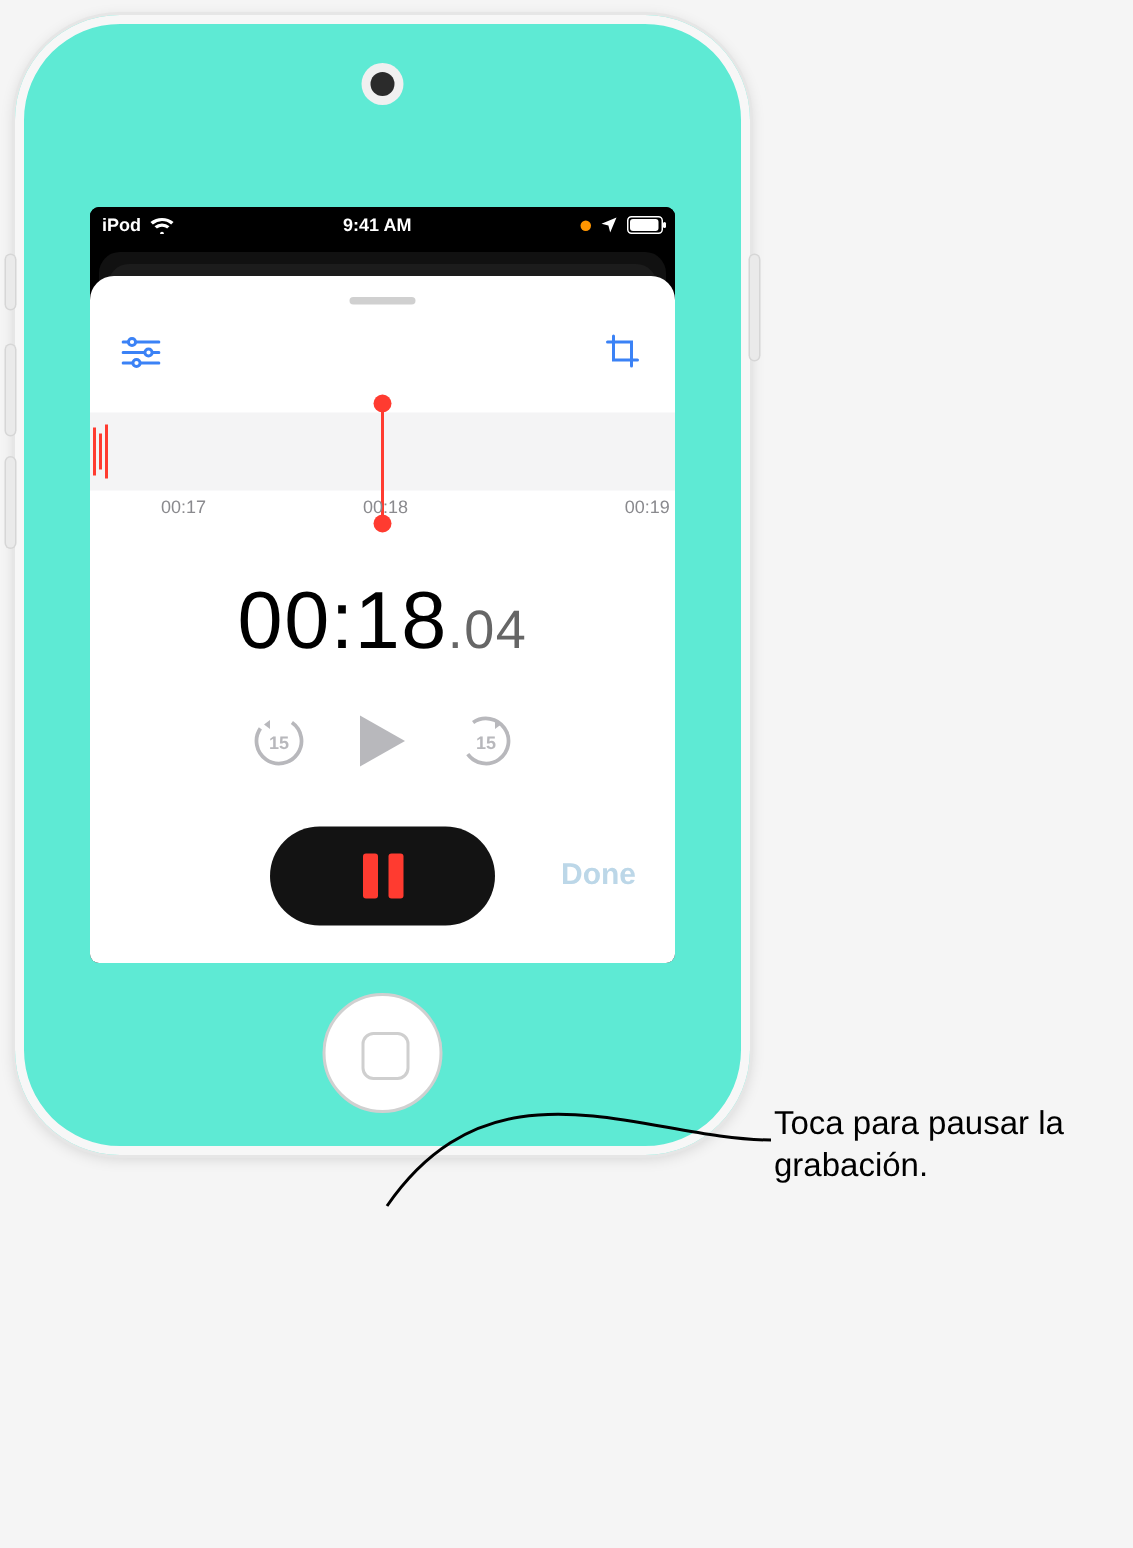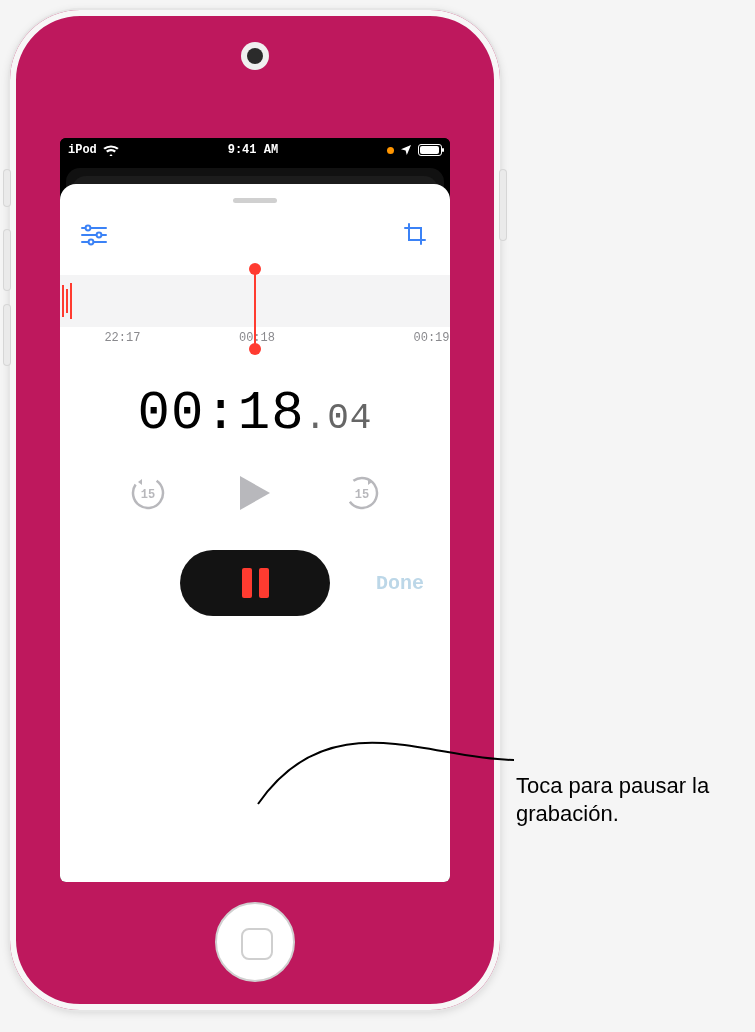--- a/index.html
+++ b/index.html
@@ -12,26 +12,25 @@
   }
   .canvas {
     position: absolute;
     inset: 0;
   }
   .device {
     position: absolute;
     left: 10px;
     top: 10px;
     width: 490px;
-    height: 1000px;
-    background: #be185d;
+    height: 760px;
+    background: #5eead4;
     border-radius: 70px;
     box-shadow: 0 0 0 2px #e6e6e6, 0 2px 10px rgba(0,0,0,.15),
                 inset 0 0 0 6px #f7f7f7;
-    font-family: Liberation Mono, monospace;
   }
   .camera {
     position: absolute;
     left: 50%;
     top: 38px;
     width: 16px; height: 16px;
     margin-left: -8px;
     border-radius: 50%;
     background: #2b2b2b;
     box-shadow: 0 0 0 6px #f0f0f0;
@@ -256,21 +255,21 @@
     color:#666;
     font-weight:300;
     margin-top:45px;
   }
 
   .transport{
     margin-top:26px;
     display:flex;
     align-items:center;
     justify-content:center;
-    gap:62px;
+    gap:24px;
   }
   .skip15{
     width:44px; height:44px;
     color:#b8b8bc;
     display:flex; align-items:center; justify-content:center;
   }
   .play-btn{
     width:46px; height:46px;
     color:#b8b8bc;
     display:flex; align-items:center; justify-content:center;
@@ -304,21 +303,21 @@
     top:50%;
     transform:translateY(-50%);
     color:#bcd7e8;
     font-size:20px;
     font-weight:600;
   }
 
   .callout{
     position:absolute;
     left:516px;
-    top:772px;
+    top:735px;
     width:230px;
     font-size:22px;
     line-height:1.25;
     color:#000;
   }
   .callout-line{
     position:absolute;
     pointer-events:none;
   }
 </style>
@@ -426,21 +425,21 @@
                   <line x1="14" y1="22" x2="14" y2="30"></line>
                   <line x1="8" y1="25" x2="8" y2="27"></line>
                 </g>
               </svg>
             </div>
           </div>
           <div class="playhead">
               <div class="stem"></div>
             </div>
           <div class="tick-row">
-            <span class="tick left">22:17</span>
+            <span class="tick left">00:17</span>
             <span class="tick center">00:18</span>
             <span class="tick right">00:19</span>
           </div>
         </div>
 
         <div class="big-time">
           <span>00:18</span><span class="frac">.04</span>
         </div>
 
         <div class="transport">

